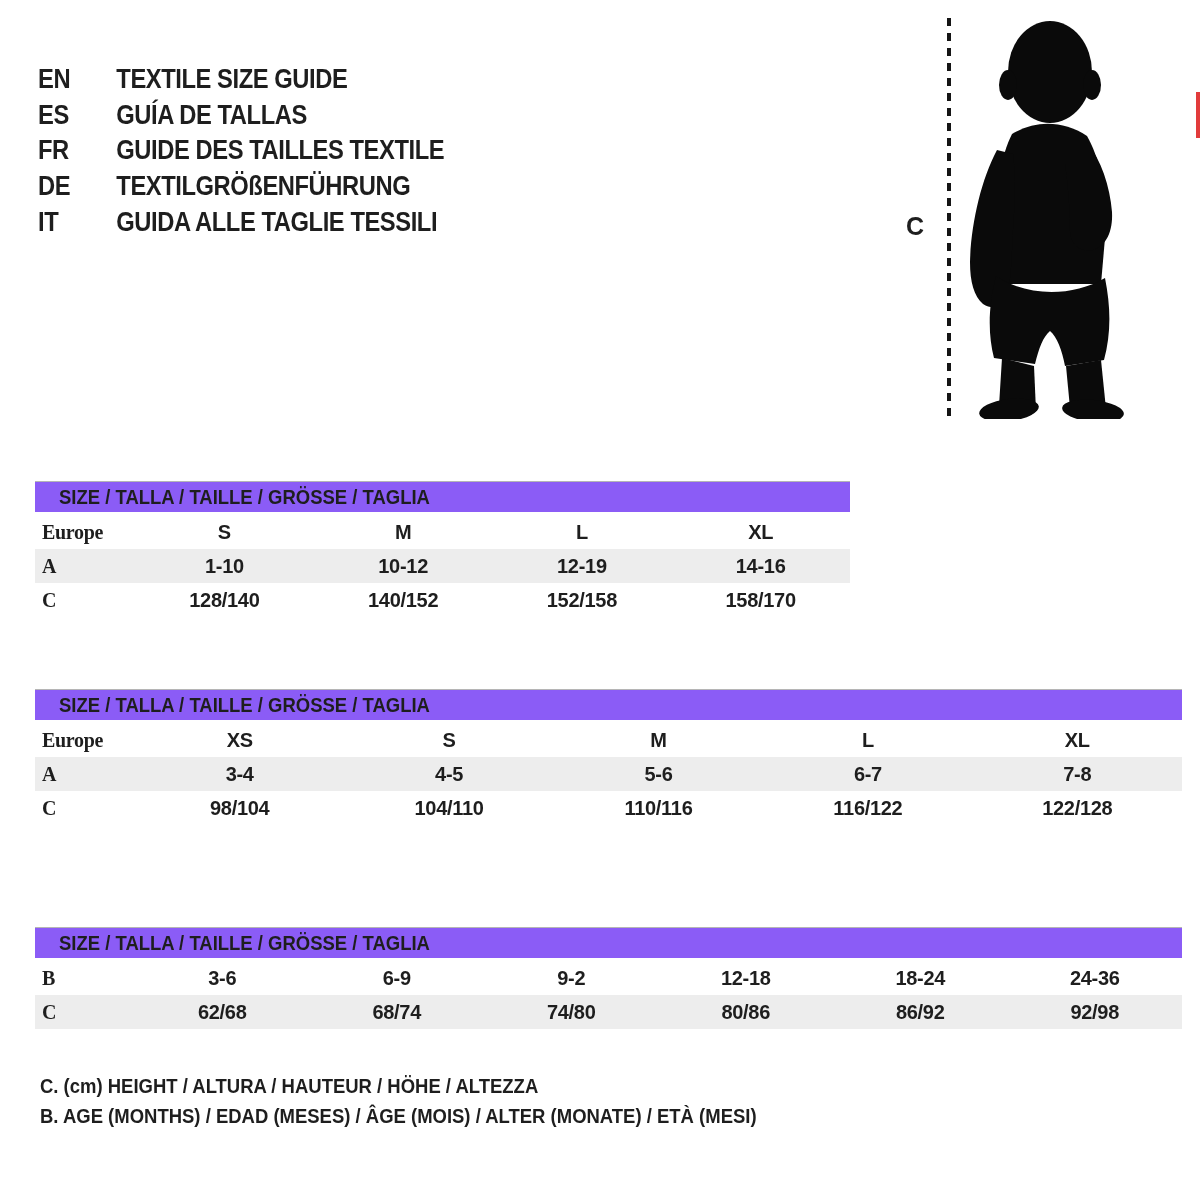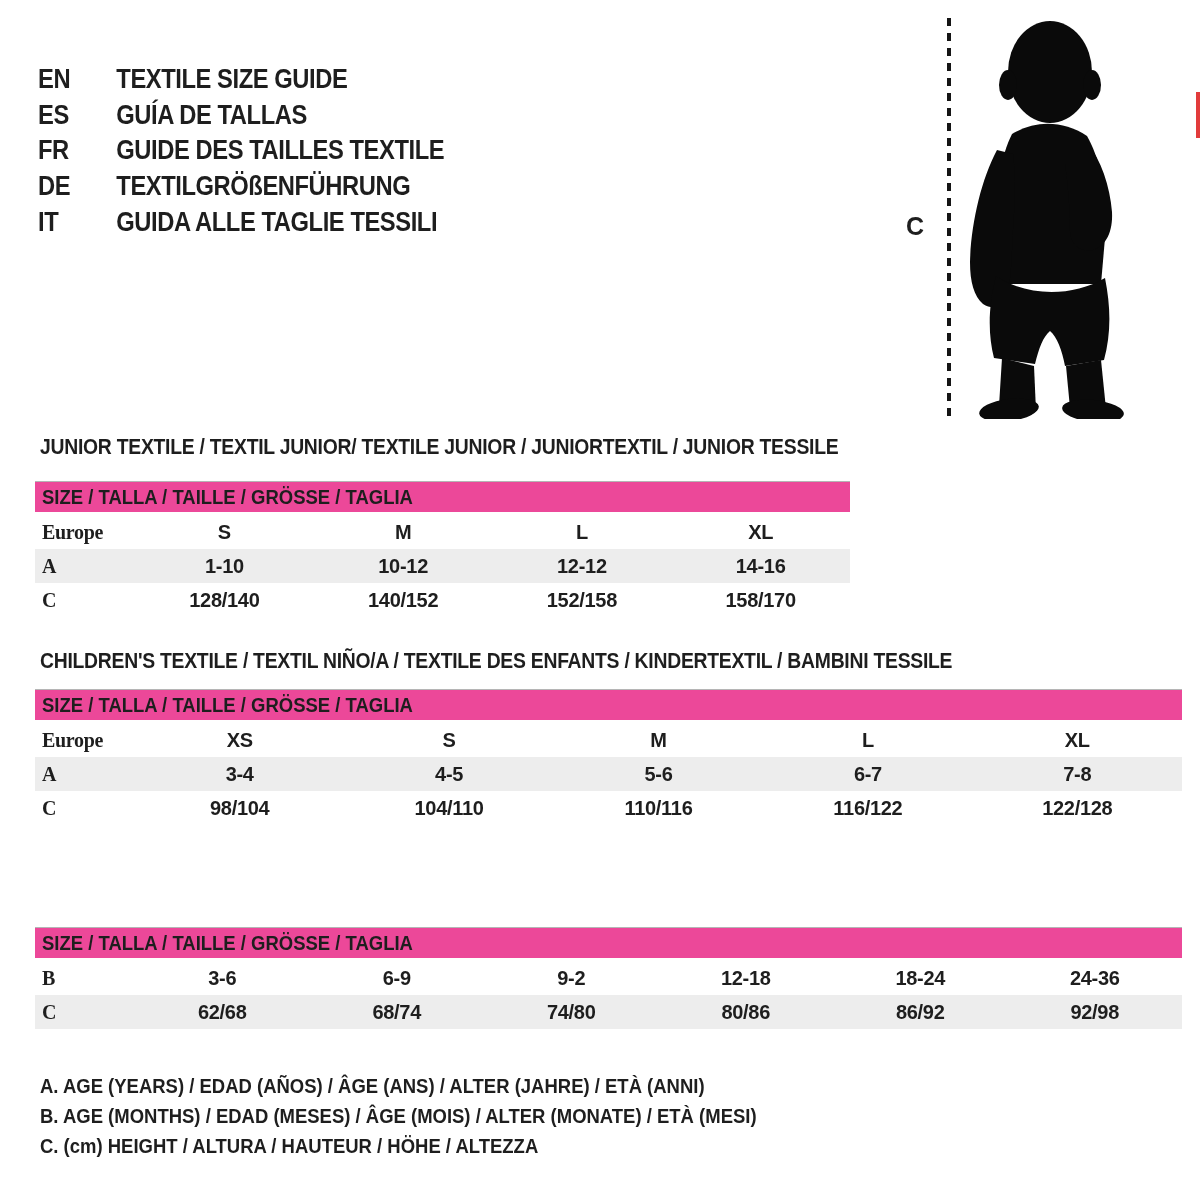--- a/index.html
+++ b/index.html
@@ -32,22 +32,22 @@
   #title-junior{top:429px;}
   #title-children{top:643px;}
   #title-babies{top:842px;}
 
   
   .size-table{position:absolute;left:35px;}
   #table-junior{top:481px;width:815px;}
   #table-children{top:689px;width:1147px;}
   #table-babies{top:927px;width:1147px;}
   .size-header{
-    height:31px;background:#ec4899;display:flex;align-items:center;
-    padding-left:7px;font-size:21px;margin-bottom:3px;box-sizing:border-box;
+    height:31px;background:#8b5cf6;display:flex;align-items:center;
+    padding-left:24px;font-size:21px;margin-bottom:3px;box-sizing:border-box;
     border-top:1px solid #b5b5b5;
   }
   .trow{
     display:grid;grid-template-columns:100px repeat(var(--cols),1fr);
     height:34px;align-items:center;font-size:20px;letter-spacing:-0.3px;
   }
   .trow.shaded{background:#ededed;}
   .tlabel{padding-left:7px;text-align:left;font-family:Liberation Serif, serif;}
   .tcell{text-align:center;}
 
@@ -93,53 +93,47 @@
     <path d="M34,136 C18,166 8,210 7,248 C7,268 11,282 20,290 C31,297 42,292 45,280 C49,258 49,226 51,200 C52,176 52,154 50,140 Z"></path>
     <path d="M124,128 C138,146 147,172 149,198 C150,218 143,232 130,236 C118,239 108,231 107,218 C107,196 105,170 102,150 Z"></path>
     <path d="M33,262 C25,294 25,320 31,344 L72,350 C76,334 80,323 87,317 C94,323 99,336 102,352 L141,346 C148,320 148,294 142,264 C108,284 62,282 33,262 Z"></path>
     <path d="M39,344 L36,392 C45,404 64,406 73,397 L71,352 Z"></path>
     <path d="M103,352 L107,394 C116,406 135,404 143,395 L138,346 Z"></path>
     <ellipse cx="46" cy="396" rx="30" ry="11" transform="rotate(-7 46 396)"></ellipse>
     <ellipse cx="130" cy="397" rx="31" ry="11" transform="rotate(6 130 397)"></ellipse>
   </svg>
   <div class="red-edge"></div>
 
-  <div class="section-title" id="title-junior">
-    <span class="cond">JUNIOR TEXTILE / TEXTIL JUNIOR/ TEXTILE JUNIOR / JUNIORTEXTIL / JUNIOR TESSILE</span>
-  </div>
   <div class="size-table" id="table-junior" style="--cols: 4;">
     <div class="size-header">
       <span class="cond">SIZE / TALLA / TAILLE / GRÖSSE / TAGLIA</span>
     </div>
   <div class="trow">
         <span class="tlabel">Europe</span>
         <span class="tcell">S</span>
         <span class="tcell">M</span>
         <span class="tcell">L</span>
         <span class="tcell">XL</span>
       </div>
       <div class="trow shaded">
         <span class="tlabel">A</span>
         <span class="tcell">1-10</span>
         <span class="tcell">10-12</span>
-        <span class="tcell">12-12</span>
+        <span class="tcell">12-19</span>
         <span class="tcell">14-16</span>
       </div>
       <div class="trow">
         <span class="tlabel">C</span>
         <span class="tcell">128/140</span>
         <span class="tcell">140/152</span>
         <span class="tcell">152/158</span>
         <span class="tcell">158/170</span>
       </div>
     </div>
 
-  <div class="section-title" id="title-children">
-    <span class="cond">CHILDREN'S TEXTILE / TEXTIL NIÑO/A / TEXTILE DES ENFANTS / KINDERTEXTIL / BAMBINI TESSILE</span>
-  </div>
   <div class="size-table" id="table-children" style="--cols: 5;">
     <div class="size-header">
       <span class="cond">SIZE / TALLA / TAILLE / GRÖSSE / TAGLIA</span>
     </div>
   <div class="trow">
         <span class="tlabel">Europe</span>
         <span class="tcell">XS</span>
         <span class="tcell">S</span>
         <span class="tcell">M</span>
         <span class="tcell">L</span>
@@ -181,18 +175,17 @@
         <span class="tcell">62/68</span>
         <span class="tcell">68/74</span>
         <span class="tcell">74/80</span>
         <span class="tcell">80/86</span>
         <span class="tcell">86/92</span>
         <span class="tcell">92/98</span>
       </div>
     </div>
 
   <div class="legend">
-    <span class="legend-line"><span class="cond">A. AGE (YEARS) / EDAD (AÑOS) / ÂGE (ANS) / ALTER (JAHRE) / ETÀ (ANNI)</span></span>
+    <span class="legend-line"><span class="cond">C. (cm) HEIGHT / ALTURA / HAUTEUR / HÖHE / ALTEZZA</span></span>
     <span class="legend-line"><span class="cond">B. AGE (MONTHS) / EDAD (MESES) / ÂGE (MOIS) / ALTER (MONATE) / ETÀ (MESI)</span></span>
-    <span class="legend-line"><span class="cond">C. (cm) HEIGHT / ALTURA / HAUTEUR / HÖHE / ALTEZZA</span></span>
   </div>
 
 </div>
 
 </body></html>

